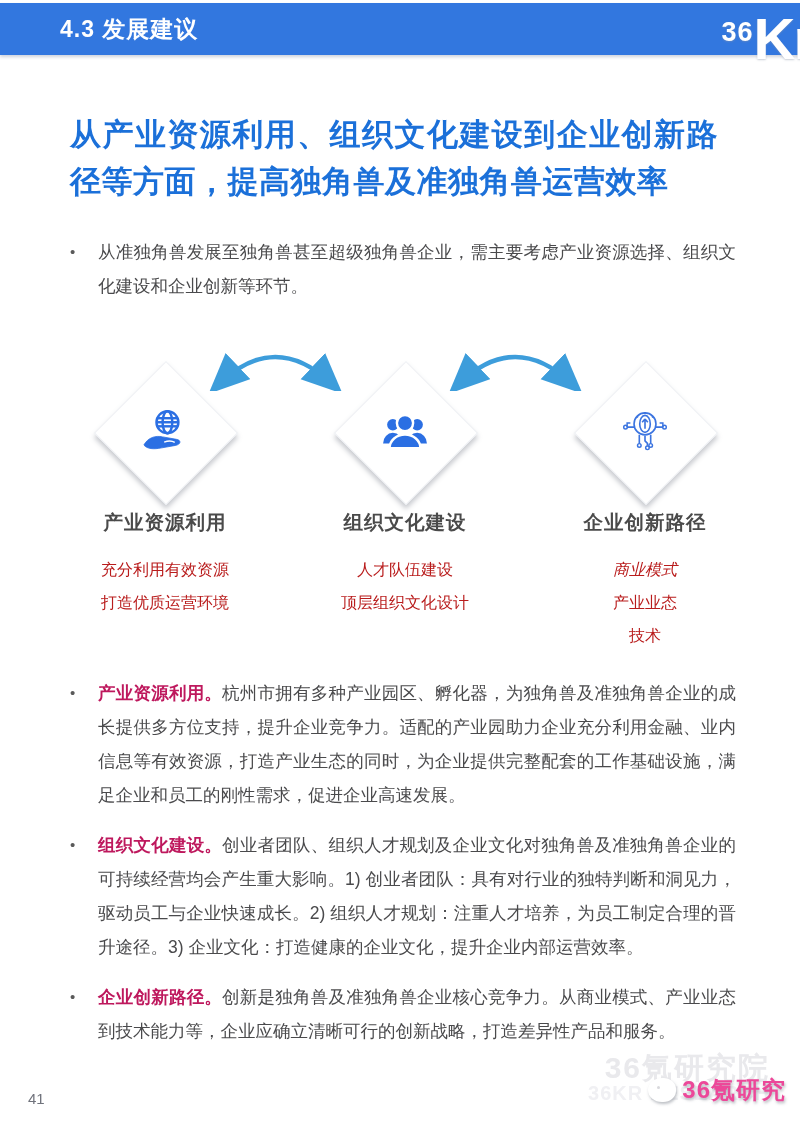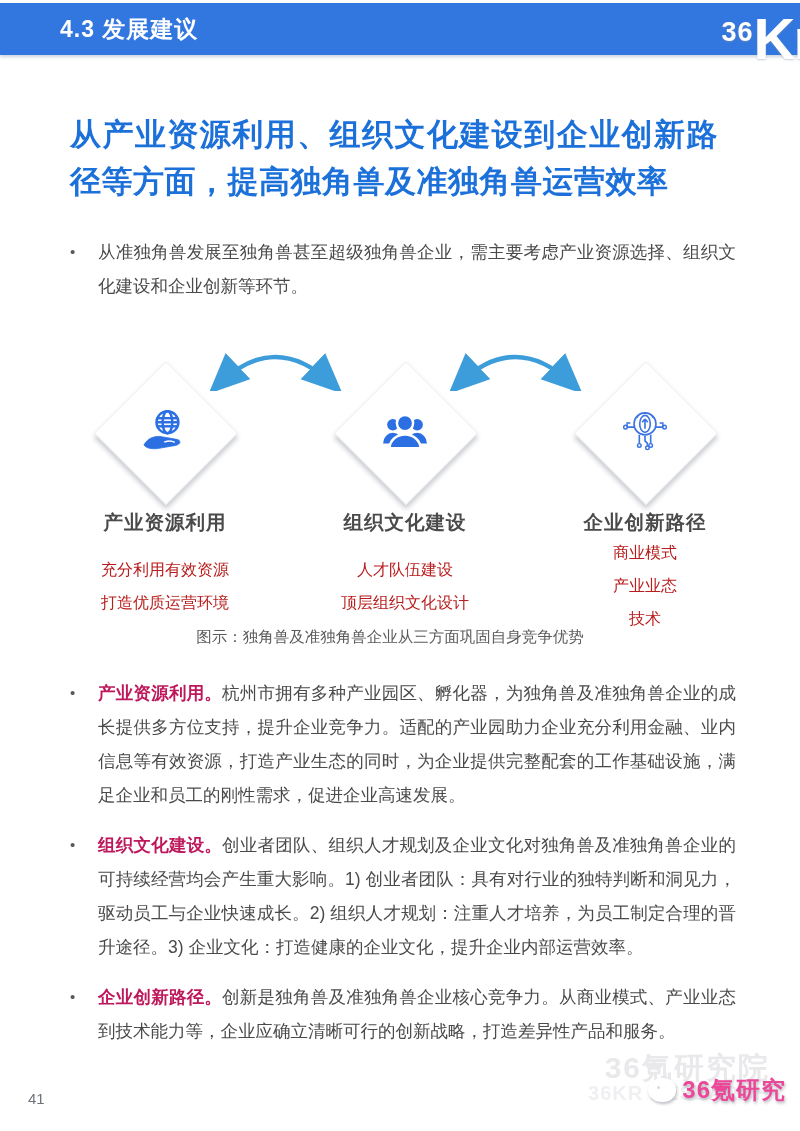--- a/index.html
+++ b/index.html
@@ -169,26 +169,25 @@
       <div class="col-item" style="margin-top:17px;">充分利用有效资源</div>
       <div class="col-item">打造优质运营环境</div>
     </div>
     <div class="col" style="left:280px; top:190px;">
       <div class="col-title">组织文化建设</div>
       <div class="col-item" style="margin-top:17px;">人才队伍建设</div>
       <div class="col-item">顶层组织文化设计</div>
     </div>
     <div class="col" style="left:520px; top:190px;">
       <div class="col-title">企业创新路径</div>
-      <div class="col-item" style="">商业模式</div>
+      <div class="col-item" style="margin-top:17px;font-style:italic;">商业模式</div>
       <div class="col-item">产业业态</div>
       <div class="col-item">技术</div>
     </div>
 
-    <div class="figure-caption">图示：独角兽及准独角兽企业从三方面巩固自身竞争优势</div>
   </div>
 
   <div class="bullet" style="margin-top:10px;">
     <span class="marker">•</span>
     <span class="btext"><span class="lead">产业资源利用。</span><span>杭州市拥有多种产业园区、孵化器，为独角兽及准独角兽企业的成长提供多方位支持，提升企业竞争力。适配的产业园助力企业充分利用金融、业内信息等有效资源，打造产业生态的同时，为企业提供完整配套的工作基础设施，满足企业和员工的刚性需求，促进企业高速发展。</span></span>
   </div>
   <div class="bullet">
     <span class="marker">•</span>
     <span class="btext"><span class="lead">组织文化建设。</span><span>创业者团队、组织人才规划及企业文化对独角兽及准独角兽企业的可持续经营均会产生重大影响。1) 创业者团队：具有对行业的独特判断和洞见力，驱动员工与企业快速成长。2) 组织人才规划：注重人才培养，为员工制定合理的晋升途径。3) 企业文化：打造健康的企业文化，提升企业内部运营效率。</span></span>
   </div>

